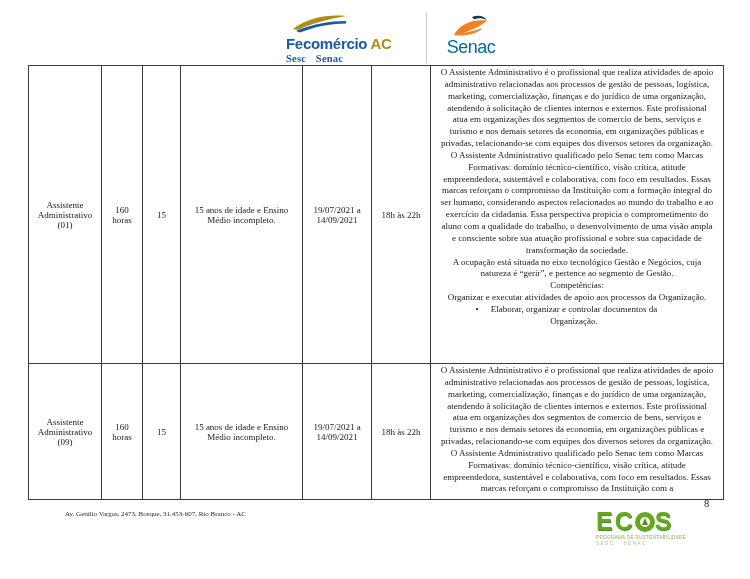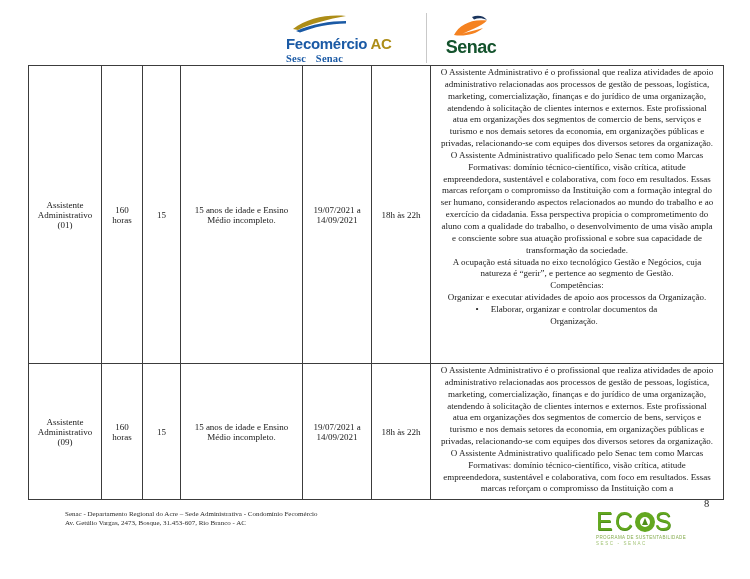--- a/index.html
+++ b/index.html
@@ -13,22 +13,22 @@
   #fecomercio-swoosh{display:block;margin-left:6px;}
   .fec-line{font-family:"Liberation Sans",sans-serif;font-weight:bold;
     font-size:15px;line-height:16px;letter-spacing:-0.3px;white-space:nowrap;}
   .fec-name{color:#1b5aa5;}
   .fec-region{color:#ad8d17;}
   .fec-sub{font-family:Liberation Serif, serif;font-weight:bold;
     font-size:10.5px;color:#1b5aa5;margin-top:1px;word-spacing:7px;letter-spacing:0.2px;}
   #header-divider{position:absolute;left:426px;top:13px;width:1px;height:50px;background:#c9c9c9;}
   #senac-logo{position:absolute;left:436px;top:14px;width:70px;text-align:center;}
   #senac-swoosh{display:block;margin:0 auto;}
-  .senac-name{font-family:"Liberation Sans",sans-serif;font-weight:bold;
-    font-size:18px;line-height:18px;color:#14532d;letter-spacing:-0.5px;}
+  .senac-name{font-family:"Liberation Sans",sans-serif;font-weight:normal;
+    font-size:18px;line-height:18px;color:#0369a1;letter-spacing:-0.5px;}
 
   
   table#course-table{border-collapse:collapse;table-layout:fixed;
     position:absolute;left:28px;top:65px;width:695px;}
   #course-table td{border:1px solid #3c3c3c;font-size:9px;
     text-align:center;vertical-align:middle;padding:0 8px;color:#1a1a1a;}
   tr.row-1{height:298px;}
   tr.row-2{height:136px;}
   td.desc-cell{text-align:left;vertical-align:top;padding:1px 2px 0 3px;}
   .desc{line-height:11.85px;font-size:9px;}
@@ -40,21 +40,21 @@
   .bullet .txt{width:178px;}
 
   
   #footer-left{position:absolute;left:65px;top:510px;font-size:7px;
     line-height:9.4px;color:#2a2a2a;}
   #page-number{position:absolute;left:704px;top:498px;font-size:10.5px;color:#1a1a1a;}
 
   
   #ecos-logo{position:absolute;left:596px;top:509px;width:100px;
     font-family:"Liberation Sans",sans-serif;}
-  .ecos-word{font-size:25px;font-weight:normal;color:#63a820;
+  .ecos-word{font-size:25px;font-weight:bold;color:#63a820;
     letter-spacing:2px;line-height:25px;text-shadow:0.5px 0.5px 0 #4e8d1a;white-space:nowrap;}
   .ecos-o{display:inline-block;width:20px;height:20px;border:5px solid #63a820;
     border-radius:50%;box-sizing:border-box;vertical-align:-1.5px;position:relative;
     text-shadow:none;}
   .ecos-tree{position:absolute;left:50%;top:50%;transform:translate(-50%,-58%);
     width:0;height:0;border-left:3px solid transparent;border-right:3px solid transparent;
     border-bottom:7px solid #4e8d1a;}
   .ecos-tagline-1{font-size:4.5px;line-height:6px;color:#85ac4e;
     letter-spacing:0.4px;margin-top:1px;white-space:nowrap;}
   .ecos-tagline-2{font-size:4.5px;line-height:6px;color:#a3c477;
@@ -132,21 +132,20 @@
           <p>O Assistente Administrativo é o profissional que realiza atividades de apoio administrativo relacionadas aos processos de gestão de pessoas, logística, marketing, comercialização, finanças e do jurídico de uma organização, atendendo à solicitação de clientes internos e externos. Este profissional atua em organizações dos segmentos de comercio de bens, serviços e turismo e nos demais setores da economia, em organizações públicas e privadas, relacionando-se com equipes dos diversos setores da organização.</p>
           <p>O Assistente Administrativo qualificado pelo Senac tem como Marcas Formativas: domínio técnico-científico, visão crítica, atitude empreendedora, sustentável e colaborativa, com foco em resultados. Essas marcas reforçam o compromisso da Instituição com a</p>
         </div>
       </div>
     </td>
   </tr>
 </tbody>
   </table>
 
 <div id="footer-left">
-  <div>Senac - Departamento Regional do Acre – Sede Administrativa - Condomínio Fecomércio</div>
   <div>Av. Getúlio Vargas, 2473, Bosque, 31.453-607, Rio Branco - AC</div>
 </div>
 
 <div id="page-number">8</div>
 
 <div id="ecos-logo">
   <div class="ecos-word">
     <span>EC</span><span class="ecos-o"><span class="ecos-tree"></span></span><span>S</span>
   </div>
   <div class="ecos-tagline-1">PROGRAMA DE SUSTENTABILIDADE</div>

